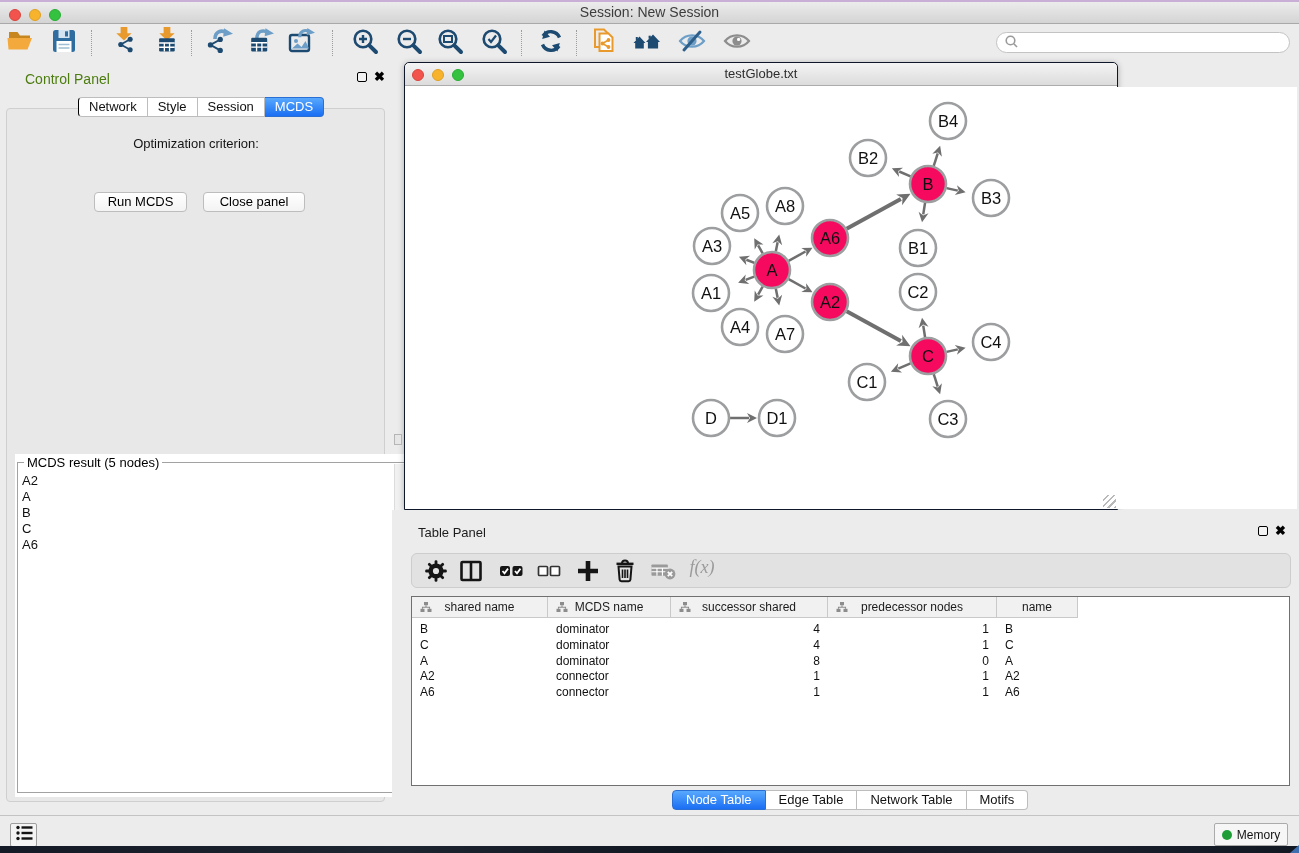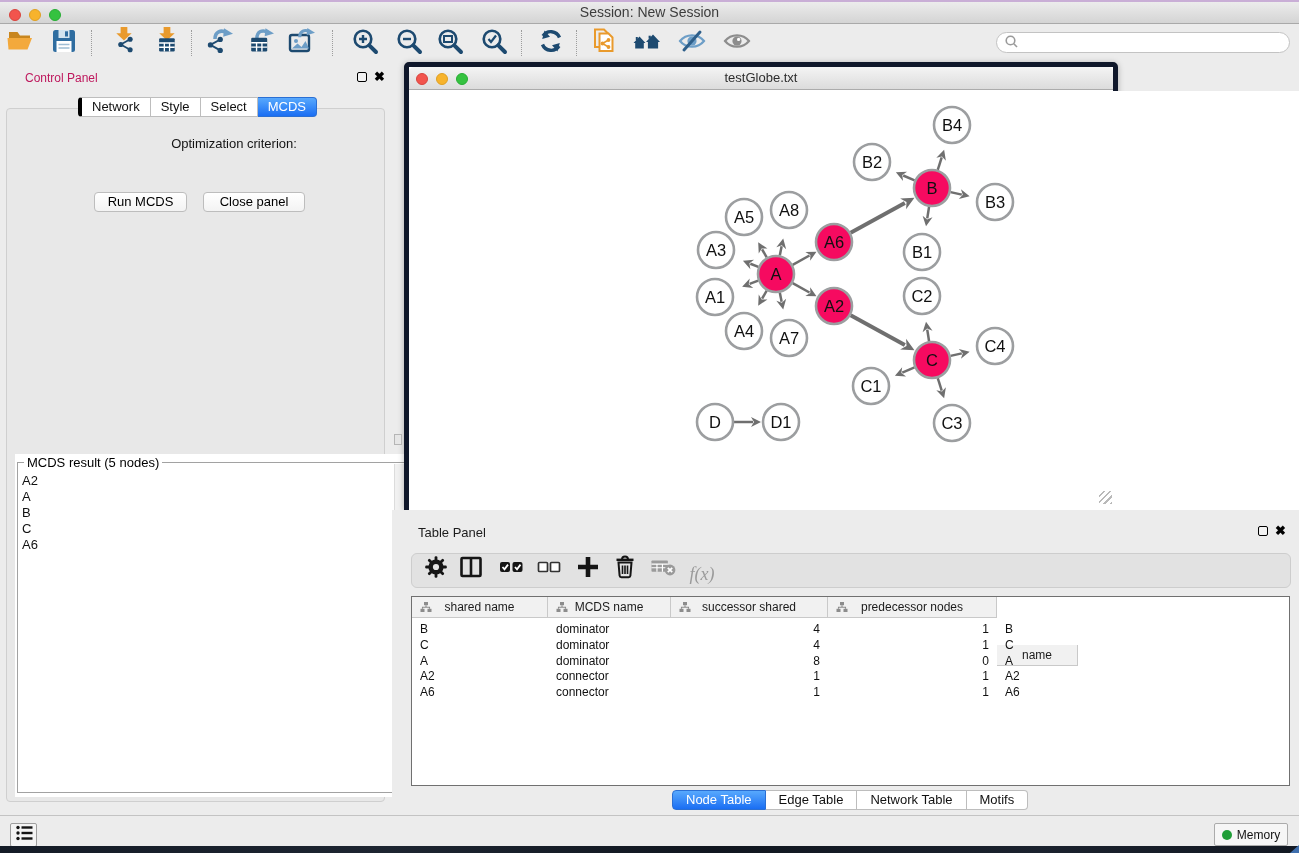--- a/index.html
+++ b/index.html
@@ -22,33 +22,33 @@
 
 #toolbar { left:0; top:24px; width:1299px; height:38px; background:#ececec; }
 .tbitem { position:absolute; top:5px; width:28px; height:28px; display:flex; align-items:center; justify-content:center; }
 .tbsep { position:absolute; top:6px; width:0; height:26px; border-left:1px dotted #9d9d9d; }
 #search-box { position:absolute; left:996px; top:8px; width:294px; height:21px; background:#fff;
   border:1px solid #c3c3c3; border-radius:11px; display:flex; align-items:center; padding-left:7px; }
 #search-box input { border:none; outline:none; flex:1; font-size:12px; background:transparent; font-family:"Liberation Sans",sans-serif; }
 
 
 #control-panel { left:0; top:62px; width:392px; height:753px; background:#ececec; }
-#cp-title { left:25px; top:9px; font-size:12px; color:#be185d; }
+#cp-title { left:25px; top:9px; font-size:14px; color:#4d7c0f; }
 .panel-btns { position:absolute; display:flex; gap:7px; align-items:center; }
 #control-panel .panel-btns { right:7px; top:10px; }
 .float-icon { width:10px; height:10px; border:1.5px solid #000; border-radius:2px; background:#f2f2f2; display:inline-block; }
 .close-icon { font-size:13px; font-weight:bold; color:#000; line-height:10px; }
 #cp-inner { left:6px; top:46px; width:379px; height:694px; background:#e8e8e8; border:1px solid #cfcfcf; border-radius:4px; }
 #cp-tabs { left:78px; top:35px; height:20px; display:flex; z-index:3; }
 .cp-tab { height:20px; font-size:13px; line-height:18px; padding:0 10px; background:#fff;
   border:1px solid #bdbdbd; border-left:none; color:#111; text-align:center; cursor:default; }
-.cp-tab:first-child { border-left:4px solid #000000; border-radius:4px 0 0 4px; }
+.cp-tab:first-child { border-left:1px solid #000000; border-radius:4px 0 0 4px; }
 .cp-tab:last-child { border-radius:0 4px 4px 0; }
 .cp-tab.sel { background:linear-gradient(#58a9fd,#1a6ef3); color:#fff; border-color:#2a6fd4; }
-#opt-label { left:0; top:74px; width:392px; text-align:center; font-size:13px; color:#141414;margin-left:38px; }
+#opt-label { left:0; top:74px; width:392px; text-align:center; font-size:13px; color:#141414; }
 #criterion-box { left:43px; top:95px; width:310px; height:23px; background:#fff; border:1px solid #b5b5b5;
   border-radius:5px; font-size:13px; line-height:21px; padding-left:12px; color:#000; }
 #criterion-cap { position:absolute; right:-1px; top:-1px; width:21px; height:23px; border-radius:0 5px 5px 0;
   background:linear-gradient(#6cb4fe,#1a6ef3); display:flex; flex-direction:column; align-items:center; justify-content:center; gap:2px; }
 #criterion-cap svg { display:block; }
 .cp-button { position:absolute; top:130px; height:20px; background:linear-gradient(#ffffff,#f3f3f3);
   border:1px solid #bdbdbd; border-radius:4px; font-size:13px; line-height:18px; text-align:center; color:#000; }
 #run-btn { left:94px; width:93px; }
 #closepanel-btn { left:203px; width:102px; }
 #result-box { left:15px; top:392px; width:398px; height:343px; background:#fff; }
@@ -65,38 +65,38 @@
 #memory-btn { position:absolute; right:11px; top:7px; width:74px; height:23px; background:#f6f6f6;
   border:1px solid #ababab; border-radius:2px; display:flex; align-items:center; justify-content:center; gap:5px; font-size:12px; }
 #memory-dot { width:10px; height:10px; border-radius:50%; background:#1f9e38; }
 #desktop-strip { left:0; top:846px; width:1299px; height:7px;
   background:linear-gradient(90deg,#141b26,#1d2531 30%,#10161f 55%,#1b222e 80%,#121822); }
 #resize-corner { position:absolute; right:0; top:845px; width:0; height:0;
   border-left:9px solid transparent; border-bottom:8px solid #3f6fae; }
 
 
 #net-window { left:404px; top:62px; width:714px; height:448px; background:#fff; border-radius:5px 5px 0 0;
-  box-shadow:0 1px 6px rgba(0,0,0,0.28); border:5px solid #0f172a; }
+  box-shadow:0 1px 6px rgba(0,0,0,0.28); border:1px solid #0f172a; }
 #net-titlebar { position:absolute; left:0; top:0; width:100%; height:23px;
   background:linear-gradient(#f4f4f4,#dcdcdc); border-bottom:1px solid #acacac; border-radius:5px 5px 0 0; }
 #net-titlebar .lights { left:7px; top:6px; }
 #net-title { width:100%; text-align:center; font-size:13px; color:#2e2e2e; line-height:22px; }
 #net-canvas { position:absolute; left:0; top:24px; width:892px; height:422px; background:#fff; }
 #net-grip { position:absolute; right:1px; bottom:1px; width:13px; height:13px;
   background:repeating-linear-gradient(135deg, transparent 0 3px, #b9b9b9 3px 4.5px); }
 .edge-nub { position:absolute; background:#e6e6e6; border:1px solid #b5b5b5; }
 #nub-left { left:394px; top:434px; width:8px; height:11px; }
 #nub-bottom { left:846px; top:510px; width:11px; height:8px; }
 
 
 #table-panel { left:392px; top:510px; width:907px; height:305px; background:#ececec; }
 #tp-title { left:26px; top:15px; font-size:13px; color:#1c1c1c; }
 #table-panel .panel-btns { right:13px; top:16px; }
 #tp-toolbar { left:19px; top:43px; width:880px; height:35px; background:#e2e2e2; border:1px solid #cdcdcd; border-radius:6px; }
-.tpicon { position:absolute; top:3px; width:28px; height:28px; display:flex; align-items:flex-end; justify-content:center; }
+.tpicon { position:absolute; top:3px; width:28px; height:28px; display:flex; align-items:flex-start; justify-content:center; }
 #fx-label { font-family:"Liberation Serif",serif; font-style:italic; font-size:18px; color:#9a9a9a; }
 #tp-table { left:19px; top:86px; width:879px; height:190px; background:#fff; border:1px solid #707070; }
 #tp-header { position:absolute; left:0; top:0; height:21px; display:flex; }
 .th { height:21px; background:#f1f1f1; border-right:1px solid #c9c9c9; border-bottom:1px solid #c9c9c9;
   display:flex; align-items:center; font-size:12px; color:#1b1b1b; position:relative; }
 .th .hicon { position:absolute; left:8px; top:4px; }
 .th .hlabel { width:100%; text-align:center; }
 #tp-rows { position:absolute; left:0; top:25px; width:100%; }
 .tr { display:flex; height:15.8px; }
 .td { font-size:12px; line-height:15.8px; padding:0 8px; white-space:nowrap; overflow:hidden; }
@@ -321,21 +321,21 @@
 <div class="abs" id="control-panel">
   <div class="abs" id="cp-title">Control Panel</div>
   <div class="panel-btns">
     <span class="float-icon"></span>
     <span class="close-icon">✖</span>
   </div>
   <div class="abs" id="cp-inner"></div>
   <div class="abs" id="cp-tabs">
       <div class="cp-tab">Network</div>
       <div class="cp-tab">Style</div>
-      <div class="cp-tab">Select</div>
+      <div class="cp-tab">Session</div>
       <div class="cp-tab sel">MCDS</div>
     </div>
   <div class="abs" id="opt-label">Optimization criterion:</div>
   <button class="cp-button" id="run-btn">Run MCDS</button>
   <button class="cp-button" id="closepanel-btn">Close panel</button>
   <div class="abs" id="result-box">
     <div id="result-border"></div>
     <div id="result-title">MCDS result (5 nodes)</div>
     <div id="result-list">
         <div>A2</div>
@@ -565,21 +565,21 @@
           <span class="hicon"><svg width="12" height="12" viewBox="0 0 12 12">
               <g fill="#8c8c8c">
                 <rect x="4" y="1" width="4" height="3.2"></rect>
                 <rect x="0.5" y="7.8" width="4" height="3.2"></rect>
                 <rect x="7.5" y="7.8" width="4" height="3.2"></rect>
    <path d="M6 4.2 v2 M2.5 7.8 v-1.6 h7 v1.6" fill="none" stroke="#8c8c8c" stroke-width="1.1"></path>
               </g>
             </svg></span>
           <span class="hlabel">predecessor nodes</span>
         </div>
-        <div class="th" style="width: 81px; margin-top: 48px;">
+        <div class="th" style="width: 81px;">
           <span class="hlabel">name</span>
         </div>
       </div>
     <div id="tp-rows">
         <div class="tr">
           <div class="td l" style="width: 136px;">B</div>
           <div class="td l" style="width: 123px;">dominator</div>
           <div class="td r" style="width: 157px;">4</div>
           <div class="td r" style="width: 169px;">1</div>
           <div class="td l" style="width: 81px;">B</div>

